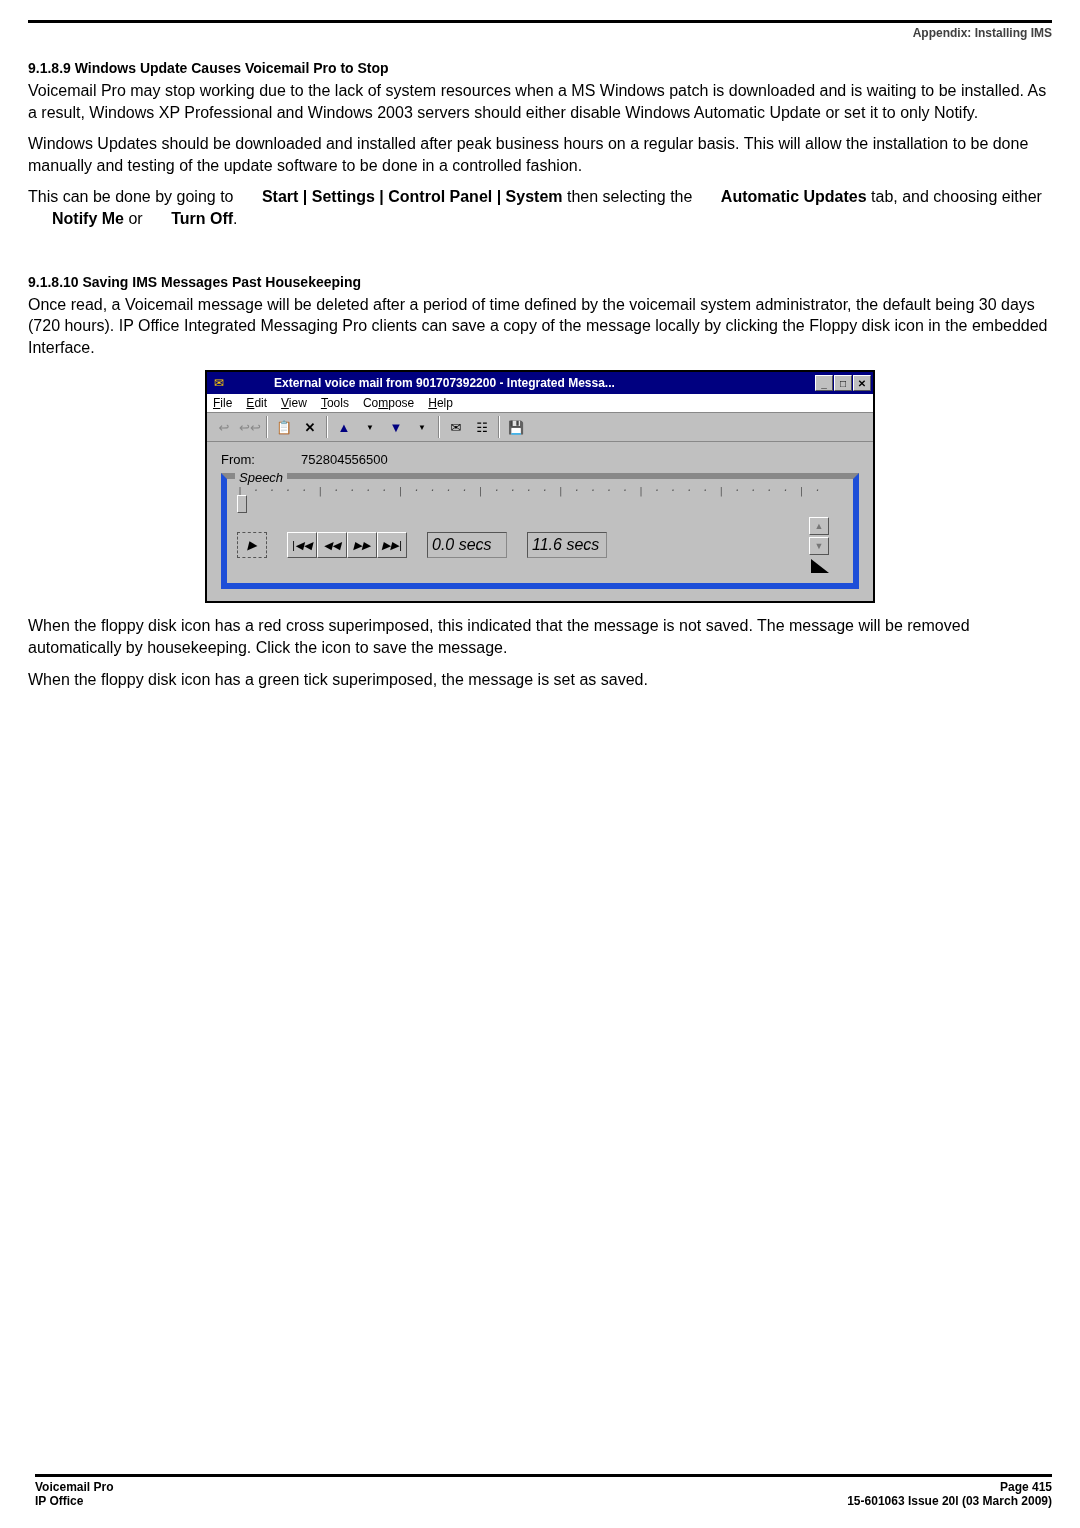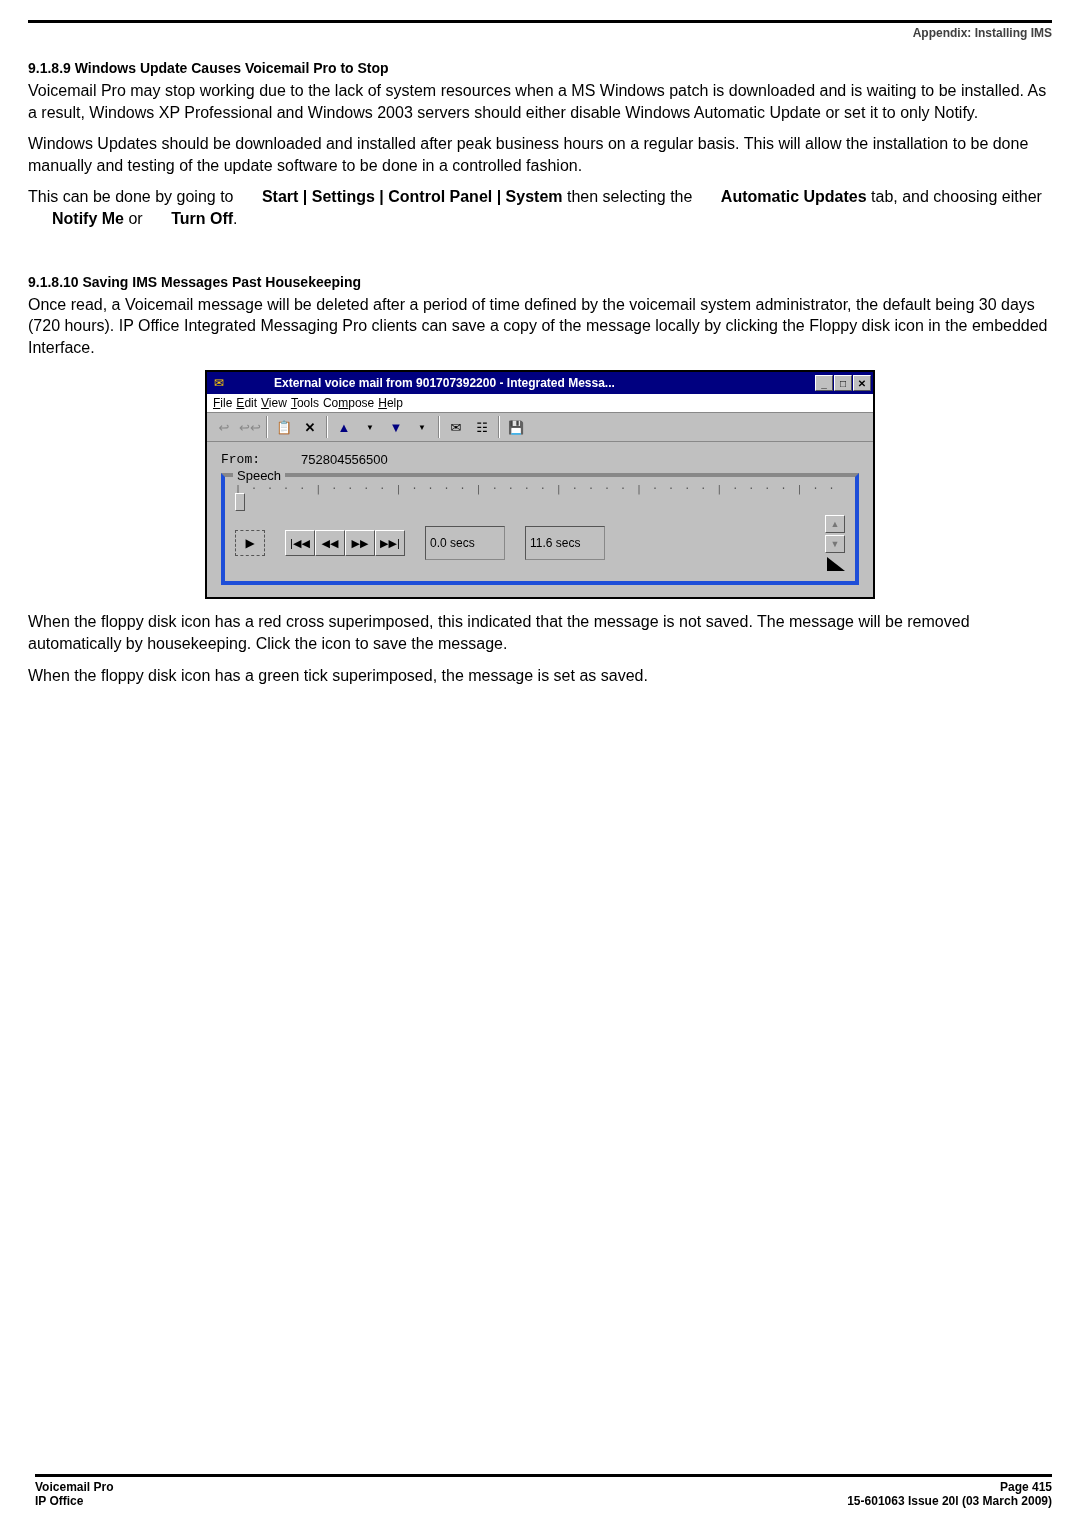--- a/index.html
+++ b/index.html
@@ -87,21 +87,21 @@
       align-items: center;
       justify-content: center;
       font-size: 10px;
       font-weight: bold;
       color: #000;
     }
     .menubar {
       background: #fff;
       padding: 2px 6px;
       display: flex;
-      gap: 4px;
+      gap: 14px;
       font-size: 12px;
       border-bottom: 1px solid #888;
     }
     .menuitem { cursor: default; }
     .menuitem u { text-decoration: underline; }
     .toolbar {
       background: #c0c0c0;
       padding: 2px 4px;
       display: flex;
       align-items: center;
@@ -124,27 +124,28 @@
     }
     .dlg-body {
       background: #c0c0c0;
       padding: 10px 14px 12px 14px;
     }
     .info-row {
       display: flex;
       margin-bottom: 2px;
       font-size: 13px;
     }
-    .info-label { width: 80px; font-family: Liberation Mono, monospace; }
+    .info-label { width: 80px; }
     .fieldset {
-      border: 4px solid #1d4ed8;
+      border: 6px solid #1d4ed8;
       border-top-color: #888;
       margin-top: 6px;
-      padding: 8px 10px 10px 10px;
+      padding: 8px 24px 10px 10px;
       position: relative;
+      font-style: italic;
     }
     .legend {
       position: absolute;
       top: -9px;
       left: 8px;
       background: #c0c0c0;
       padding: 0 4px;
       font-size: 13px;
     }
     .ticks {
@@ -193,29 +194,29 @@
       border: 1px solid #fff;
       border-right-color: #555;
       border-bottom-color: #555;
       display: inline-flex;
       align-items: center;
       justify-content: center;
       font-size: 11px;
       font-family: Arial;
     }
     .time-box {
-      width: 80px; height: 34px;
+      width: 80px; height: 26px;
       background: #c0c0c0;
       border: 1px solid #888;
       border-top-color: #555;
       border-left-color: #555;
       display: inline-flex;
       align-items: center;
       padding-left: 4px;
-      font-size: 12px;
+      font-size: 16px;
     }
     .vol-col {
       margin-left: auto;
       display: flex;
       flex-direction: column;
       gap: 2px;
       align-items: center;
     }
     .vol-arrow {
       width: 20px; height: 18px;

